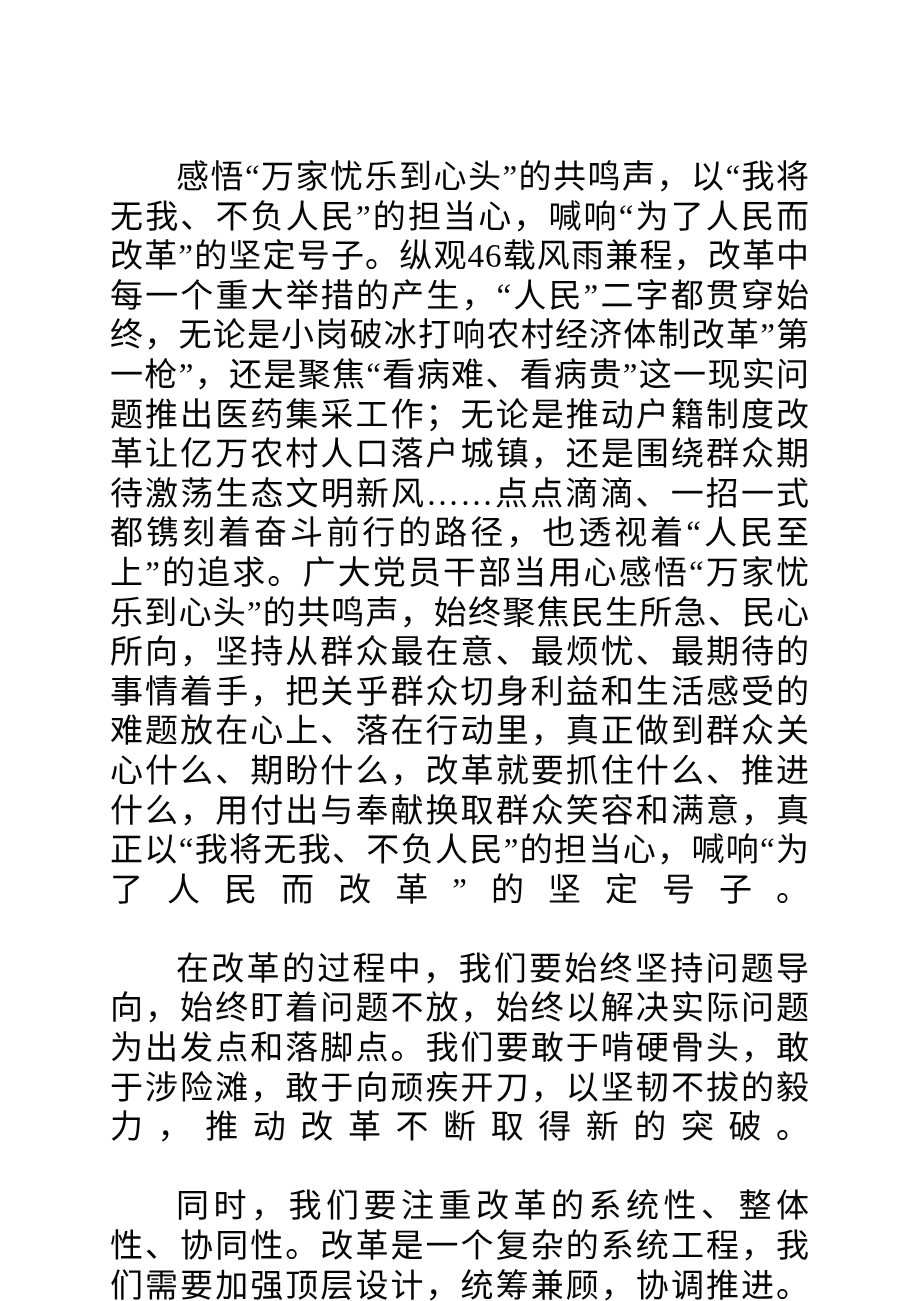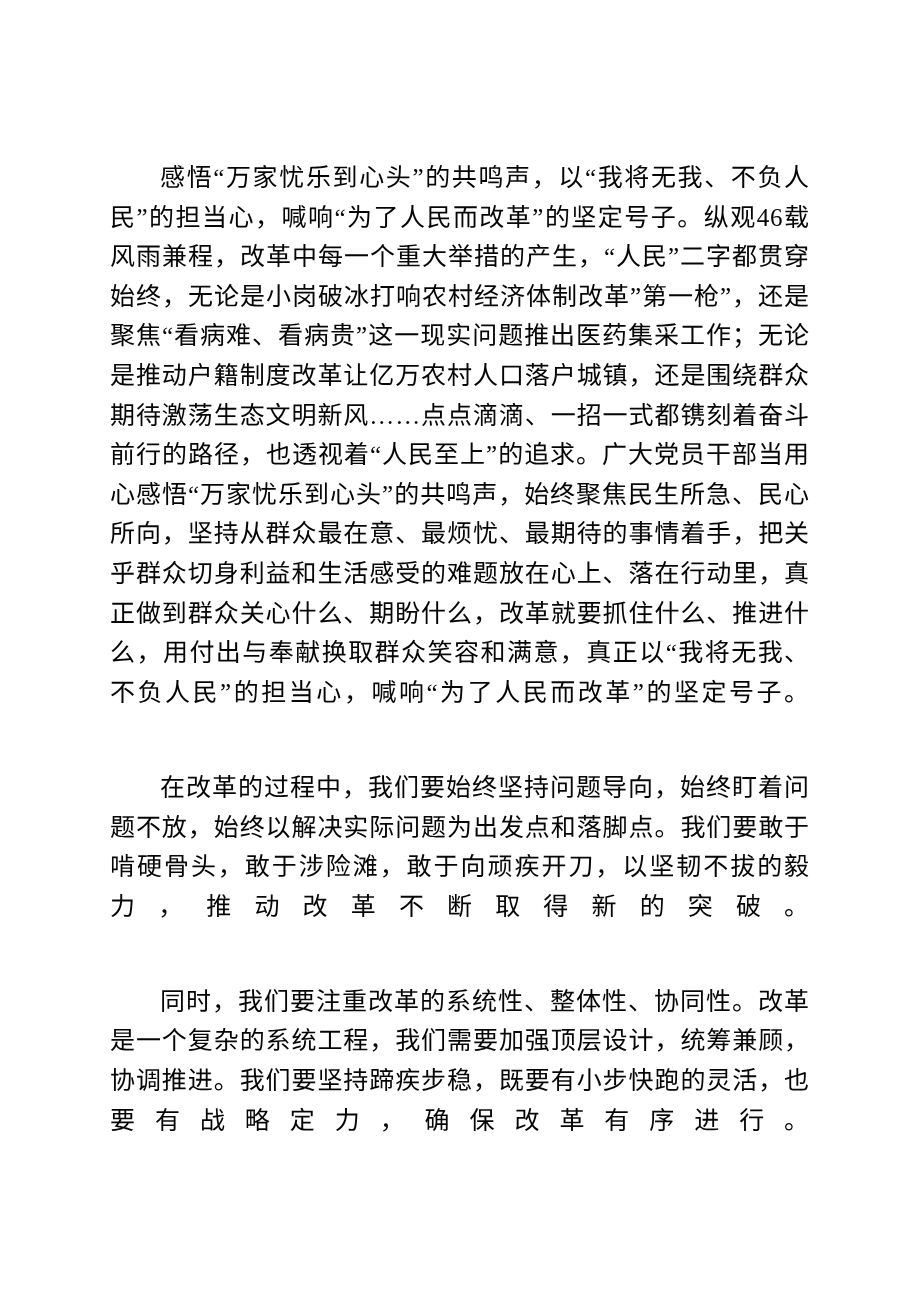--- a/index.html
+++ b/index.html
@@ -23,33 +23,33 @@
     position: absolute;
     left: 110px;
     top: 158px;
     width: 700px;
   }
 
   .doc-paragraph {
     margin: 0;
     padding: 0;
     font-family: "Liberation Serif", "DejaVu Serif", serif;
-    font-size: 25px;
+    font-size: 33px;
     line-height: 39.6px;
     color: #050505;
     text-align: justify;
     text-justify: inter-character;
     text-indent: 2em;
     letter-spacing: 0.9px;
     word-break: break-all;
     -webkit-font-smoothing: antialiased;
   }
 
   .doc-paragraph + .doc-paragraph {
-    margin-top: 16px;
+    margin-top: 0;
   }
 
   
   .doc-paragraph::after {
     content: "";
     display: inline-block;
     width: 100%;
   }
 </style>
 </head>

